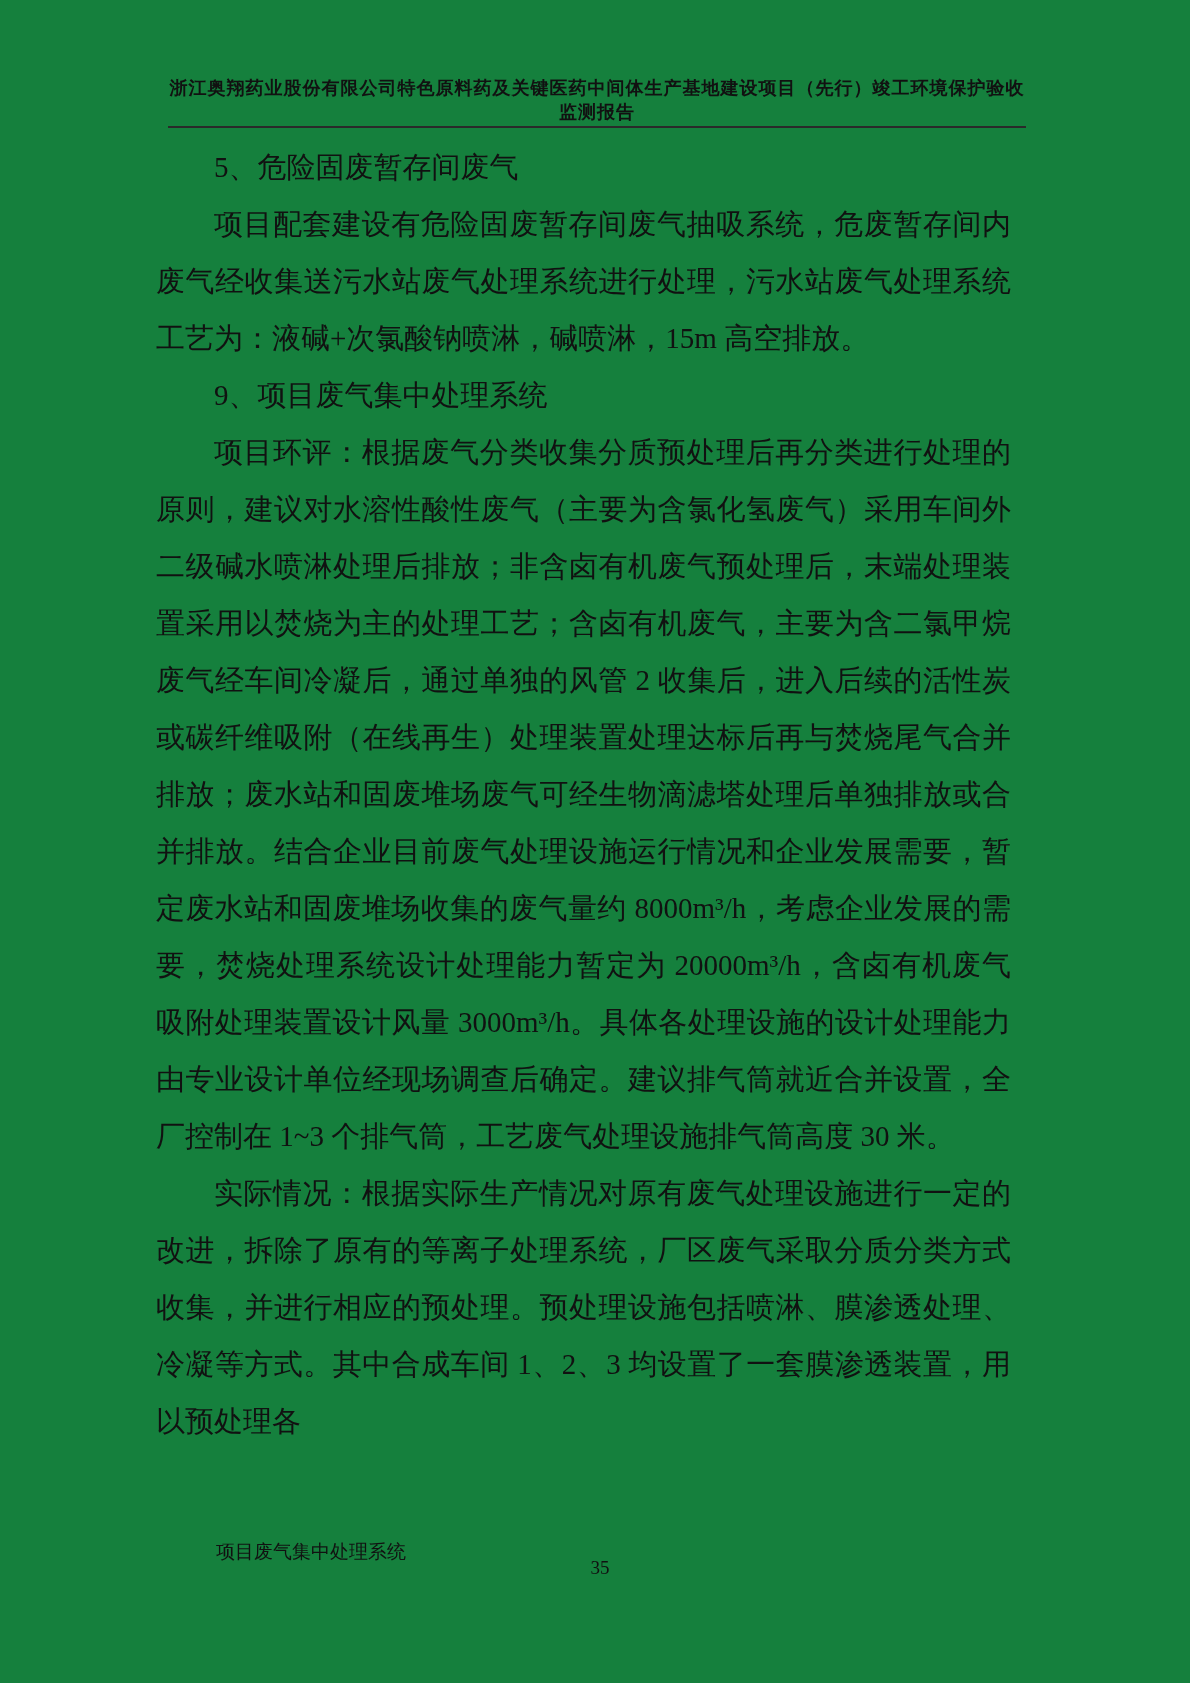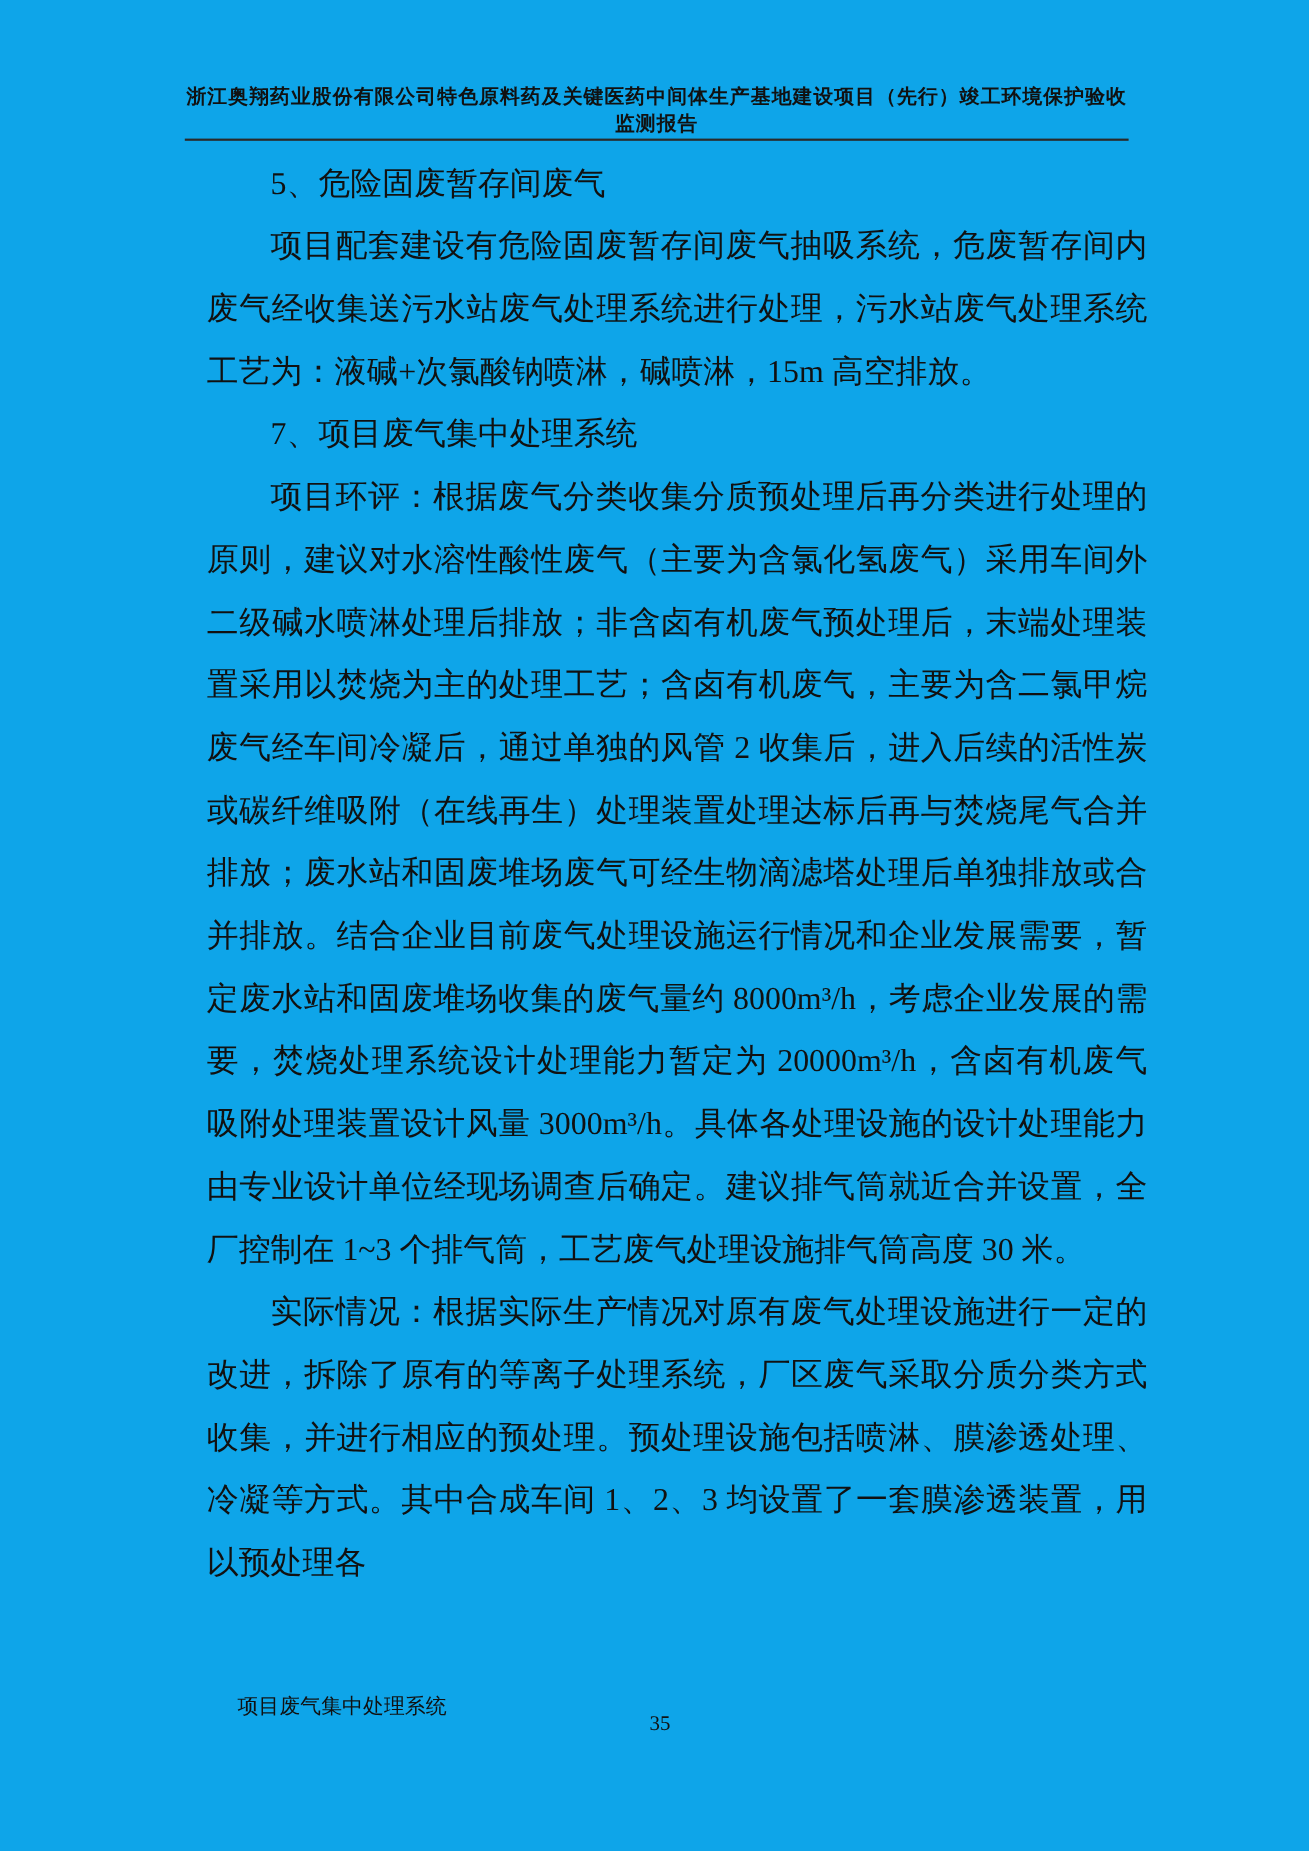--- a/index.html
+++ b/index.html
@@ -1,21 +1,21 @@
 <!DOCTYPE html>
 <html><head>
 <meta charset="utf-8">
 <style>
   html, body { margin: 0; padding: 0; background: #888; }
   .page {
     position: relative;
     width: 1190px;
     height: 1683px;
     margin: 0 auto;
-    background: #0ea5e9;
+    background: #15803d;
     font-family: "Liberation Serif", "DejaVu Serif", serif;
     color: #111111;
     overflow: hidden;
   }
   .header {
     position: absolute;
     top: 76px;
     left: 168px;
     width: 858px;
     text-align: center;
@@ -30,21 +30,21 @@
     left: 168px;
     width: 858px;
     height: 0;
     border: none;
     border-top: 2px solid #2a2a2a;
     margin: 0;
   }
   .body-text {
     position: absolute;
     top: 139px;
-    left: 188px;
+    left: 156px;
     width: 855px;
     font-size: 29px;
     line-height: 57px;
     text-align: justify;
   }
   .body-text p {
     margin: 0;
     text-indent: 2em;
   }
   .body-text p.heading {
@@ -79,21 +79,21 @@
 
   <div class="header">
     <div>浙江奥翔药业股份有限公司特色原料药及关键医药中间体生产基地建设项目（先行）竣工环境保护验收监测报告</div>
   </div>
 
   <hr class="header-rule">
 
   <div class="body-text">
     <p class="heading">5、危险固废暂存间废气</p>
     <p>项目配套建设有危险固废暂存间废气抽吸系统，危废暂存间内废气经收集送污水站废气处理系统进行处理，污水站废气处理系统工艺为：液碱+次氯酸钠喷淋，碱喷淋，15m 高空排放。</p>
-    <p class="heading">7、项目废气集中处理系统</p>
+    <p class="heading">9、项目废气集中处理系统</p>
     <p>项目环评：根据废气分类收集分质预处理后再分类进行处理的原则，建议对水溶性酸性废气（主要为含氯化氢废气）采用车间外二级碱水喷淋处理后排放；非含卤有机废气预处理后，末端处理装置采用以焚烧为主的处理工艺；含卤有机废气，主要为含二氯甲烷废气经车间冷凝后，通过单独的风管 2 收集后，进入后续的活性炭或碳纤维吸附（在线再生）处理装置处理达标后再与焚烧尾气合并排放；废水站和固废堆场废气可经生物滴滤塔处理后单独排放或合并排放。结合企业目前废气处理设施运行情况和企业发展需要，暂定废水站和固废堆场收集的废气量约 8000m³/h，考虑企业发展的需要，焚烧处理系统设计处理能力暂定为 20000m³/h，含卤有机废气吸附处理装置设计风量 3000m³/h。具体各处理设施的设计处理能力由专业设计单位经现场调查后确定。建议排气筒就近合并设置，全厂控制在 1~3 个排气筒，工艺废气处理设施排气筒高度 30 米。</p>
     <p>实际情况：根据实际生产情况对原有废气处理设施进行一定的改进，拆除了原有的等离子处理系统，厂区废气采取分质分类方式收集，并进行相应的预处理。预处理设施包括喷淋、膜渗透处理、冷凝等方式。其中合成车间 1、2、3 均设置了一套膜渗透装置，用以预处理各</p>
   </div>
 
   <div class="footer">
     <span class="footer-org">项目废气集中处理系统</span>
     <span class="footer-page">35</span>
   </div>
 
 </div>

